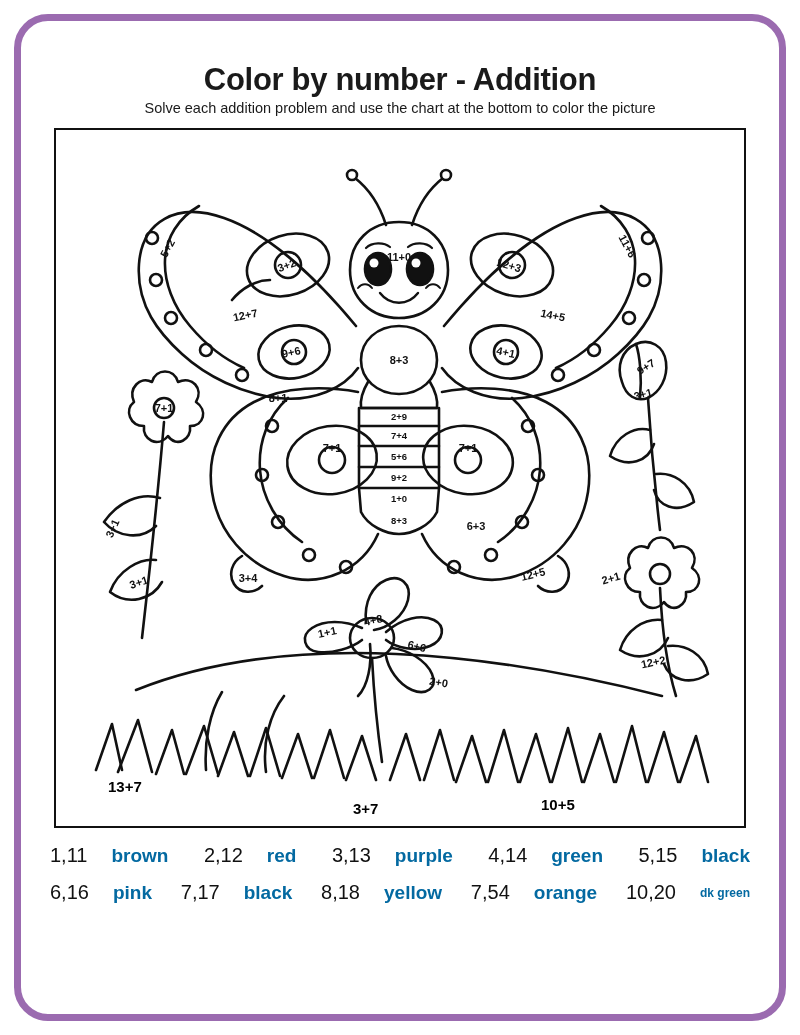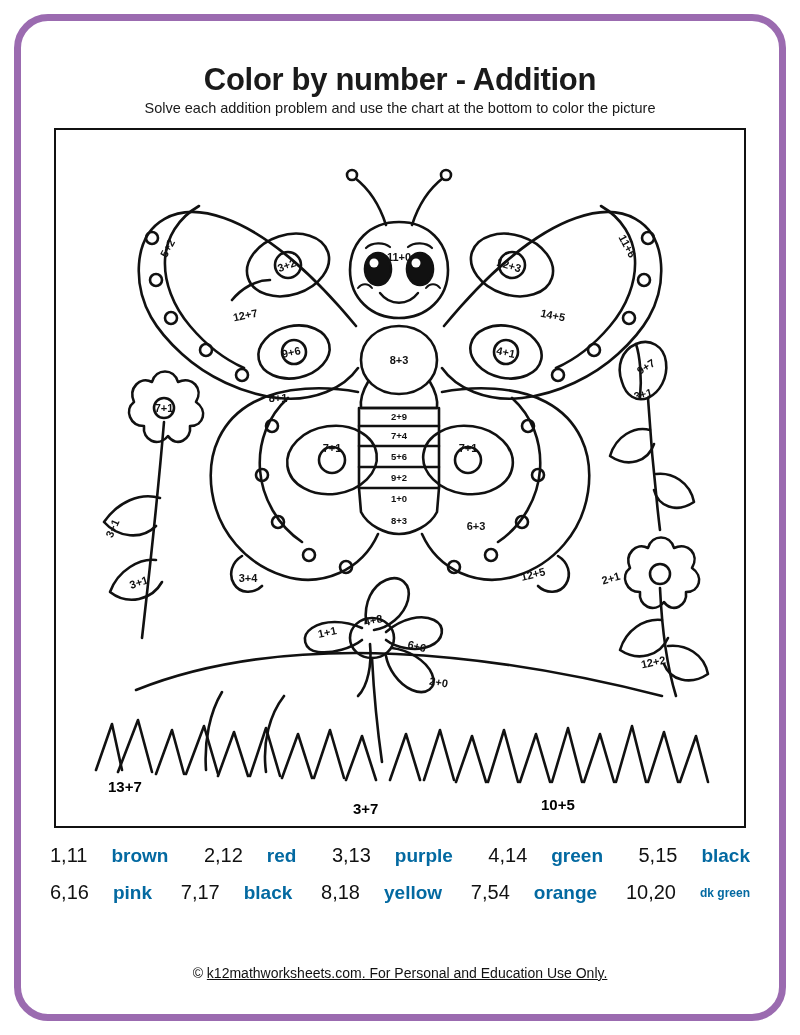--- a/index.html
+++ b/index.html
@@ -384,18 +384,15 @@
           <span class="legend-nums">7,54</span>
           <span class="legend-color">orange</span>
         </div>
         <div class="legend-item">
           <span class="legend-nums">10,20</span>
           <span class="legend-color small">dk green</span>
         </div>
       </div>
     </div>
 
-    <div class="footer">
-      <span>© </span><span class="footer-link">k12mathworksheets.com</span><span class="footer-link">. For Personal and Education Use Only.</span>
-    </div>
 
   </div>
 </div>
 
 </body></html>

